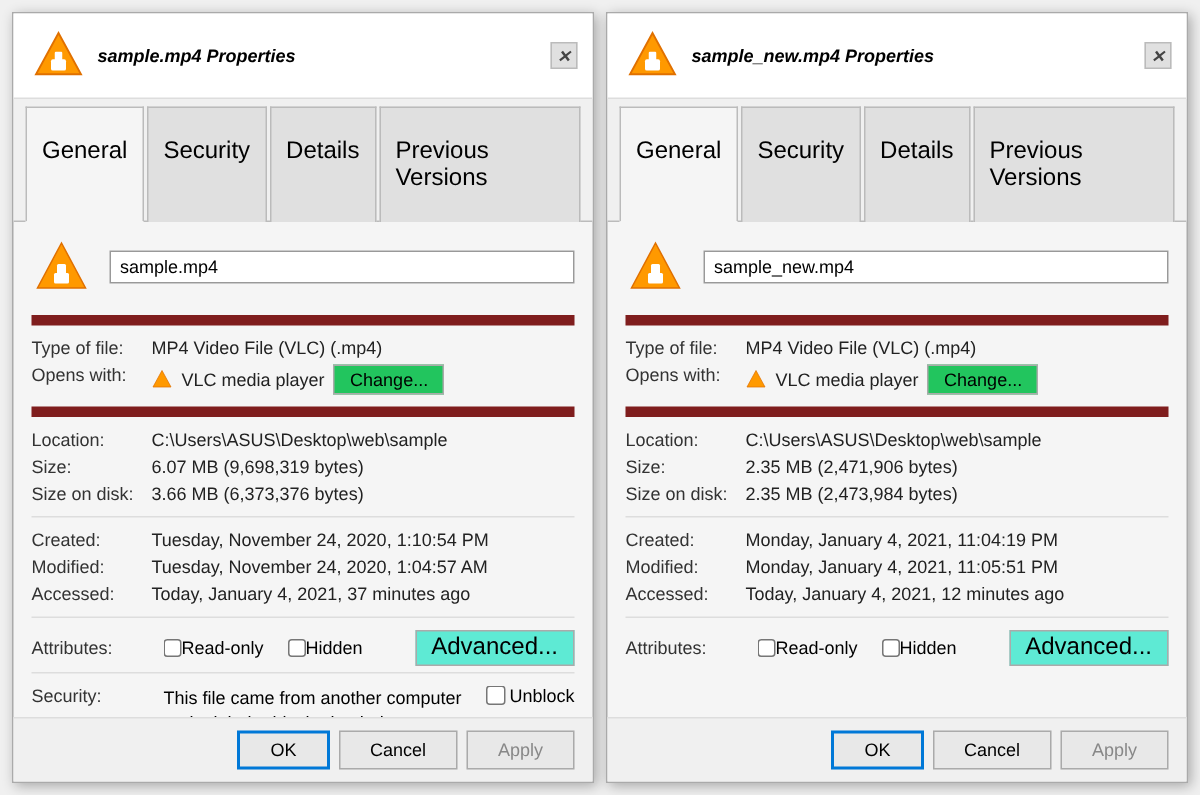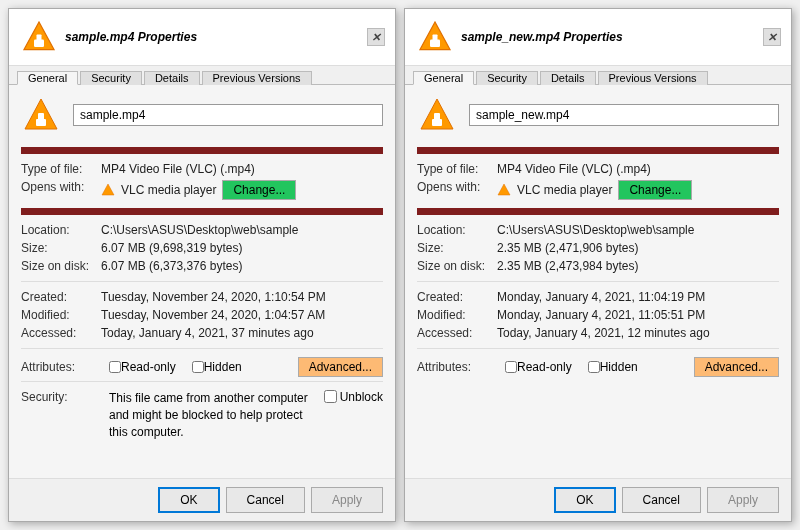--- a/index.html
+++ b/index.html
@@ -51,26 +51,26 @@
       color: #444;
     }
     .tabs {
       display: flex;
       background: #f0f0f0;
       border-bottom: 1px solid #bbb;
       padding: 4px 8px 0;
       gap: 2px;
     }
     .tab {
-      padding: 0 10px;
+      padding: 20px 10px;
       border: 1px solid #bbb;
       border-bottom: none;
       background: #e0e0e0;
       cursor: pointer;
-      font-size: 11px;
+      font-size: 16px;
       position: relative;
       bottom: -1px;
     }
     .tab.active {
       background: #f5f5f5;
       border-bottom: 1px solid #f5f5f5;
       z-index: 1;
     }
     .content {
       padding: 10px 12px;
@@ -147,24 +147,24 @@
       align-items: center;
       gap: 0;
       font-size: 12px;
     }
     .checkbox-label input {
       width: 12px;
       height: 12px;
     }
     .advanced-btn {
       padding: 2px 10px;
-      background: #fdba74;
+      background: #5eead4;
       border: 1px solid #aaa;
       cursor: pointer;
-      font-size: 12px;
+      font-size: 16px;
       margin-left: auto;
     }
     .security-section {
       border-top: 1px solid #ddd;
       padding-top: 8px;
     }
     .security-row {
       display: flex;
       align-items: flex-start;
       gap: 8px;
@@ -258,21 +258,21 @@
       <div class="info-row">
         <span class="info-label">Location:</span>
         <span class="info-value">C:\Users\ASUS\Desktop\web\sample</span>
       </div>
       <div class="info-row">
         <span class="info-label">Size:</span>
         <span class="info-value">6.07 MB (9,698,319 bytes)</span>
       </div>
       <div class="info-row">
         <span class="info-label">Size on disk:</span>
-        <span class="info-value">6.07 MB (6,373,376 bytes)</span>
+        <span class="info-value">3.66 MB (6,373,376 bytes)</span>
       </div>
     </div>
 
     <div class="dates-section">
       <div class="info-row">
         <span class="info-label">Created:</span>
         <span class="info-value">Tuesday, November 24, 2020, 1:10:54 PM</span>
       </div>
       <div class="info-row">
         <span class="info-label">Modified:</span>

